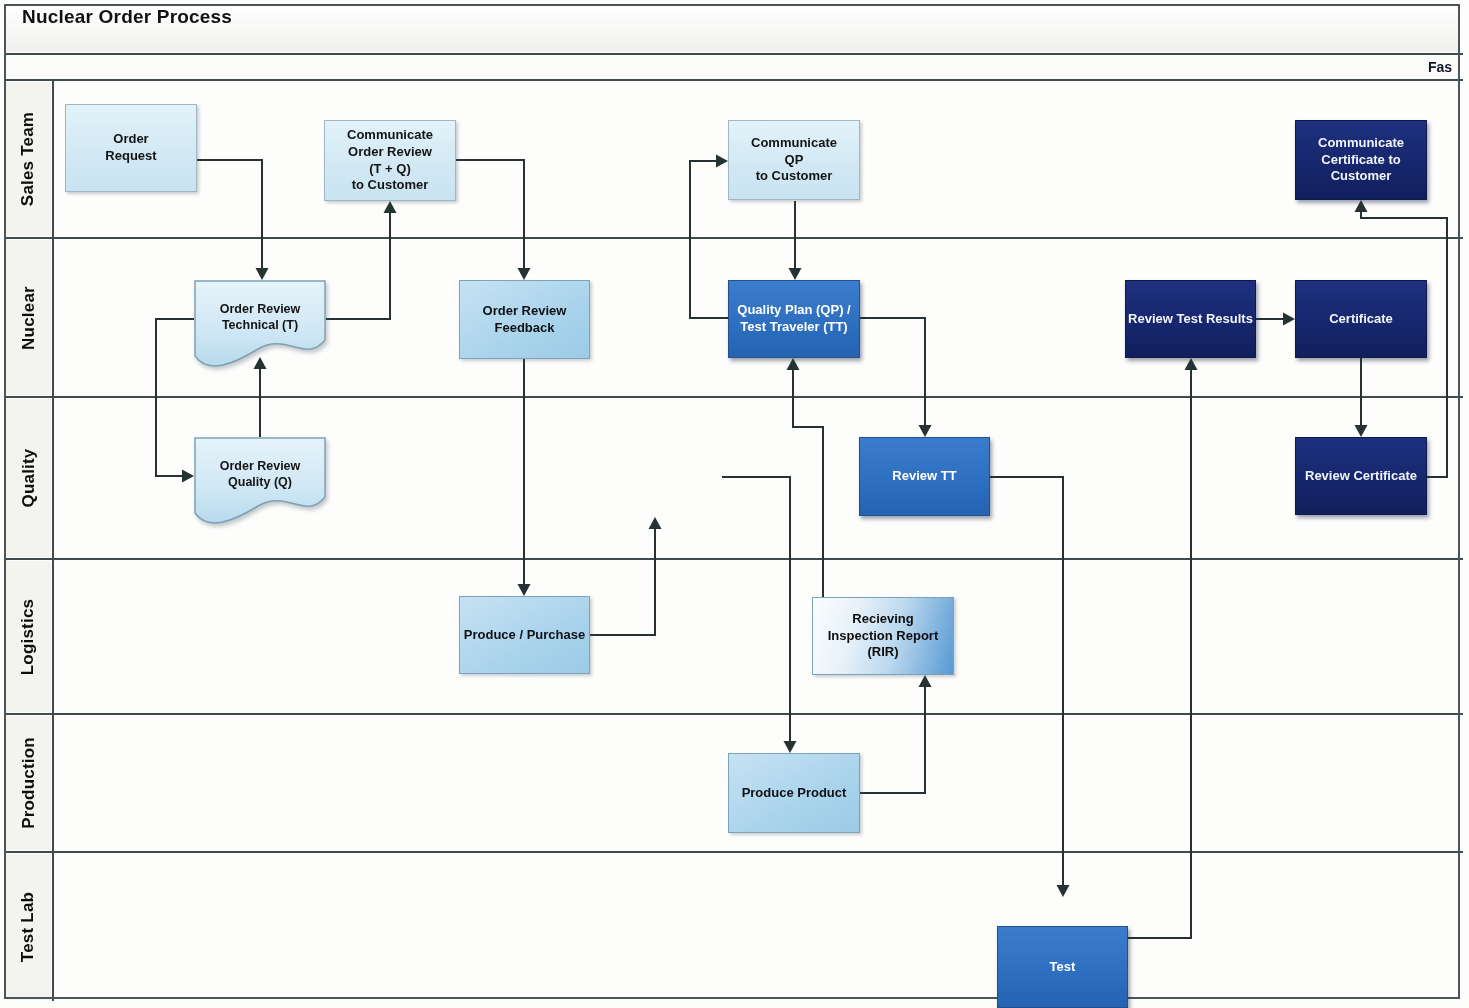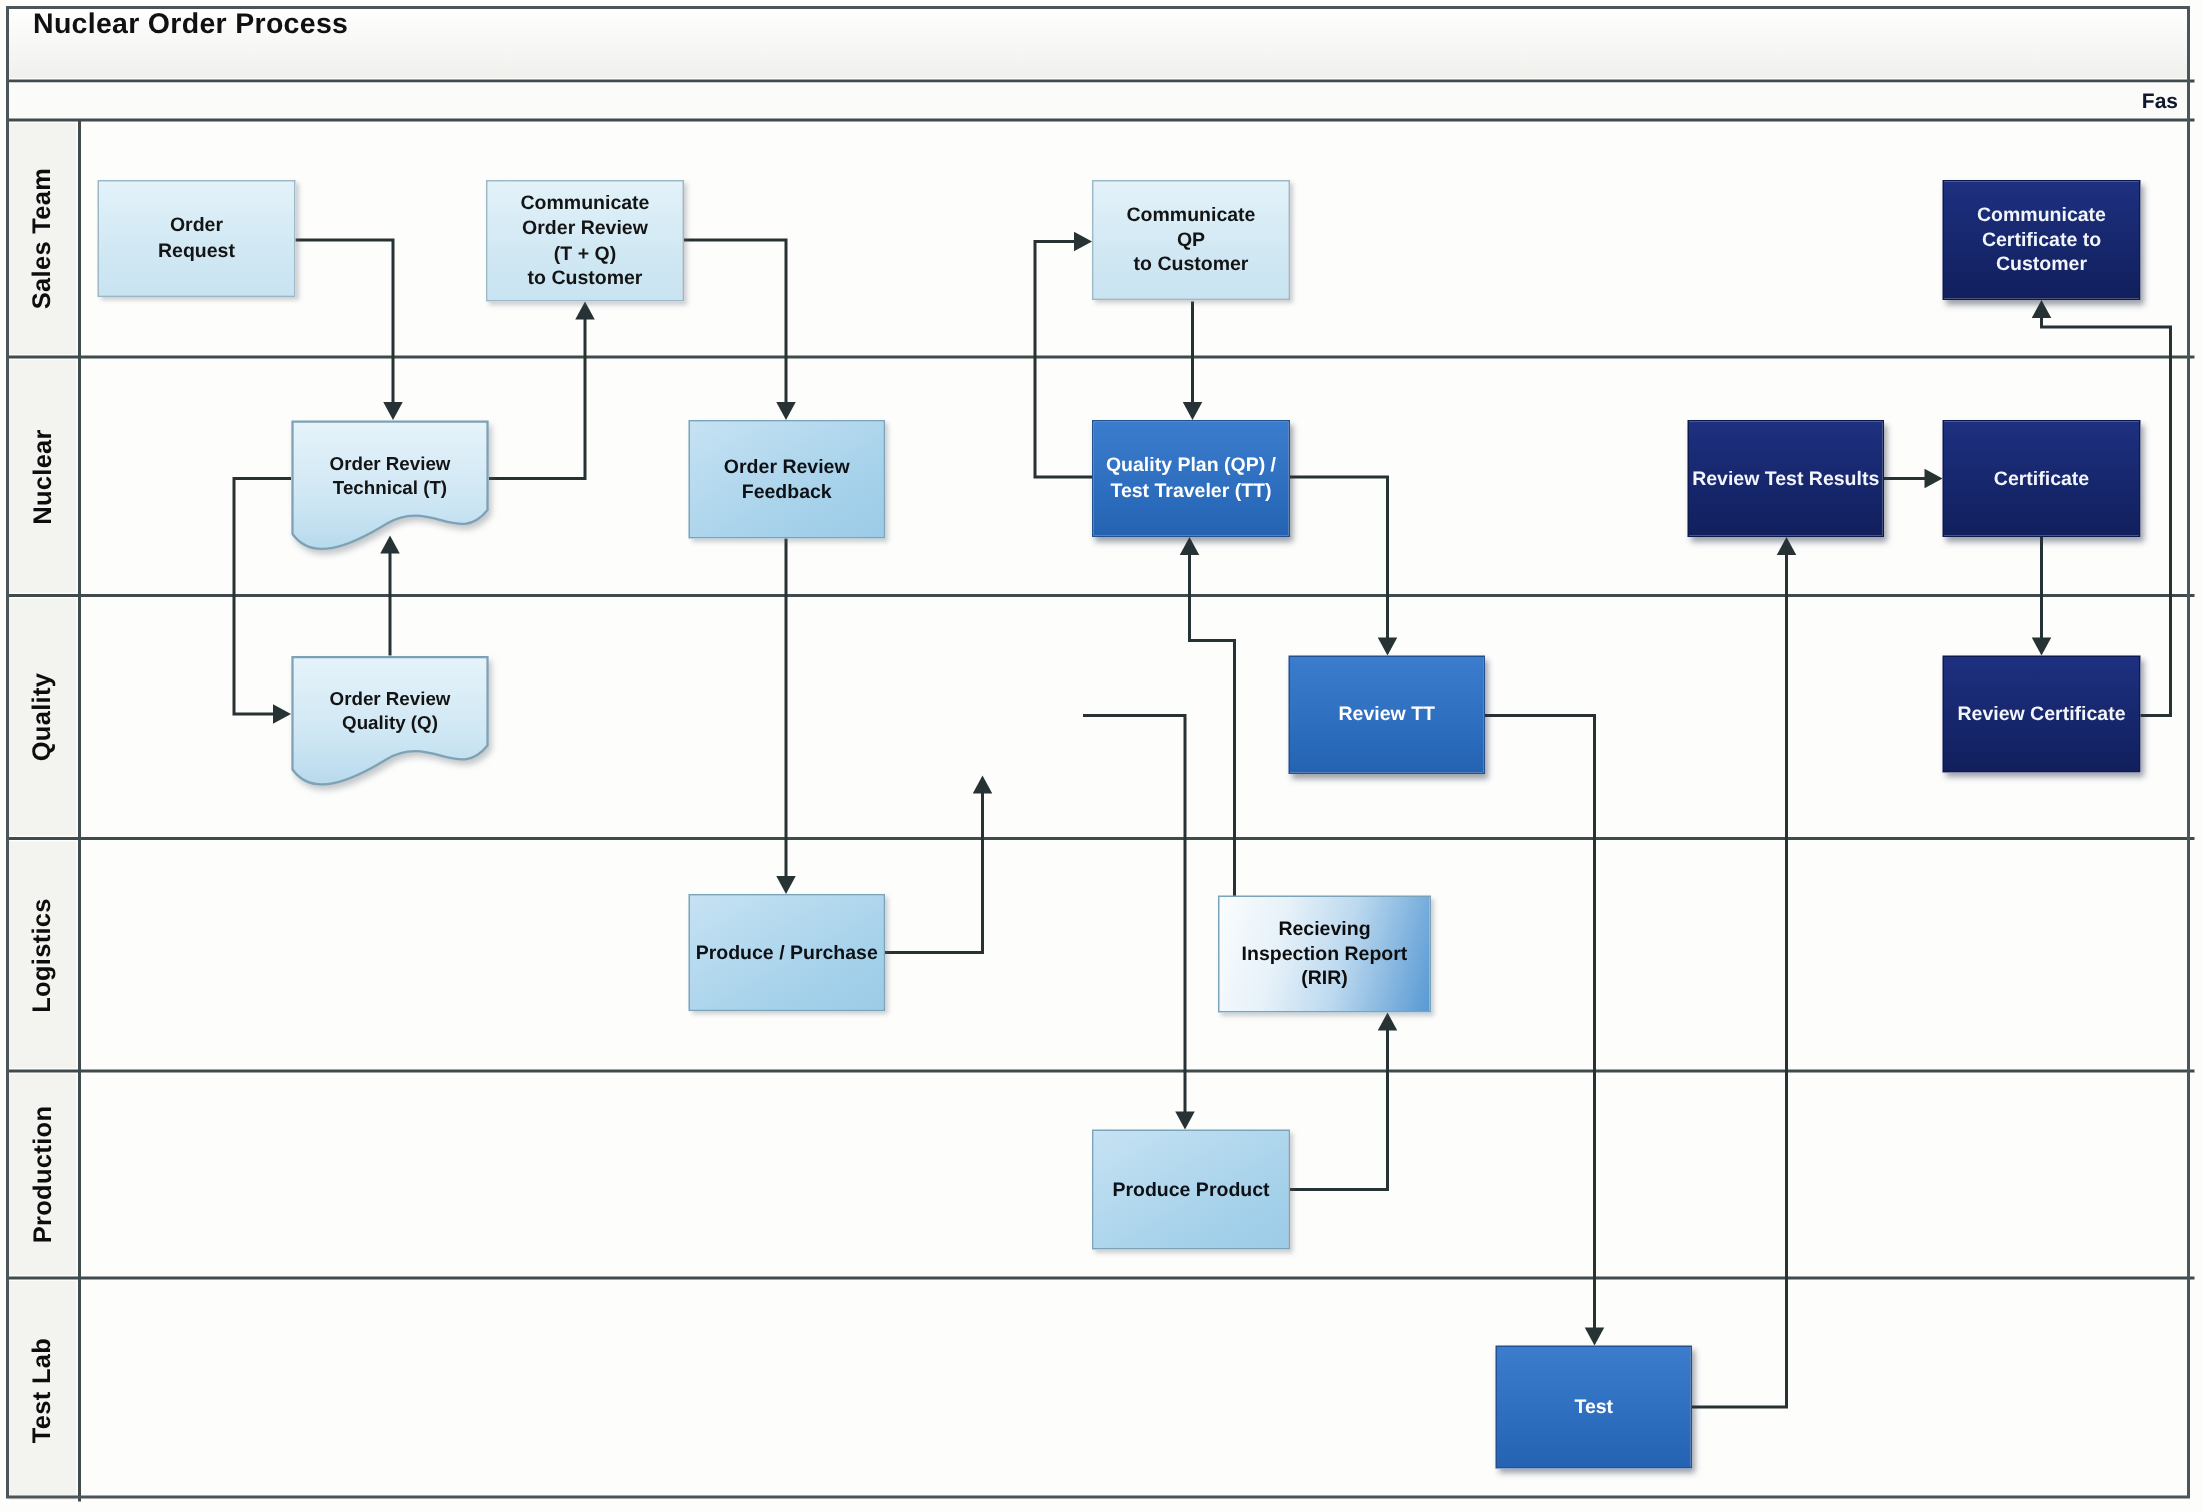--- a/index.html
+++ b/index.html
@@ -150,21 +150,21 @@
       <path d="M793,358 L786.5,370 L799.5,370 Z"></path>
       <path d="M1191,358 L1184.5,370 L1197.5,370 Z"></path>
       <path d="M1361,200 L1354.5,212 L1367.5,212 Z"></path>
 
       <path d="M194,476 L182,469.5 L182,482.5 Z"></path>
       <path d="M728,161 L716,154.5 L716,167.5 Z"></path>
       <path d="M1295,319 L1283,312.5 L1283,325.5 Z"></path>
     </g>
   </svg>
 
-  <div class="node light" style="left:65px;top:120px;width:132px;height:78px">Order
+  <div class="node light" style="left:65px;top:104px;width:132px;height:88px">Order
 Request</div>
   <div class="node light" style="left:324px;top:120px;width:132px;height:81px">Communicate
 Order Review
 (T + Q)
 to Customer</div>
   <div class="node light" style="left:728px;top:120px;width:132px;height:80px">Communicate
 QP
 to Customer</div>
   <div class="node navy" style="left:1295px;top:120px;width:132px;height:80px">Communicate
 Certificate to
@@ -194,16 +194,16 @@
   <div class="node blue" style="left:859px;top:437px;width:131px;height:79px">Review TT</div>
   <div class="node navy" style="left:1295px;top:437px;width:132px;height:78px">Review Certificate</div>
 
   <div class="node mid" style="left:459px;top:596px;width:131px;height:78px">Produce / Purchase</div>
   <div class="node rir" style="left:812px;top:597px;width:142px;height:78px">Recieving
 Inspection Report
 (RIR)</div>
 
   <div class="node mid" style="left:728px;top:753px;width:132px;height:80px">Produce Product</div>
 
-  <div class="node blue" style="left:997px;top:897px;width:131px;height:82px">Test</div>
+  <div class="node blue" style="left:997px;top:926px;width:131px;height:82px">Test</div>
 
   <div class="outer-border"></div>
 </div>
 
 </body></html>

